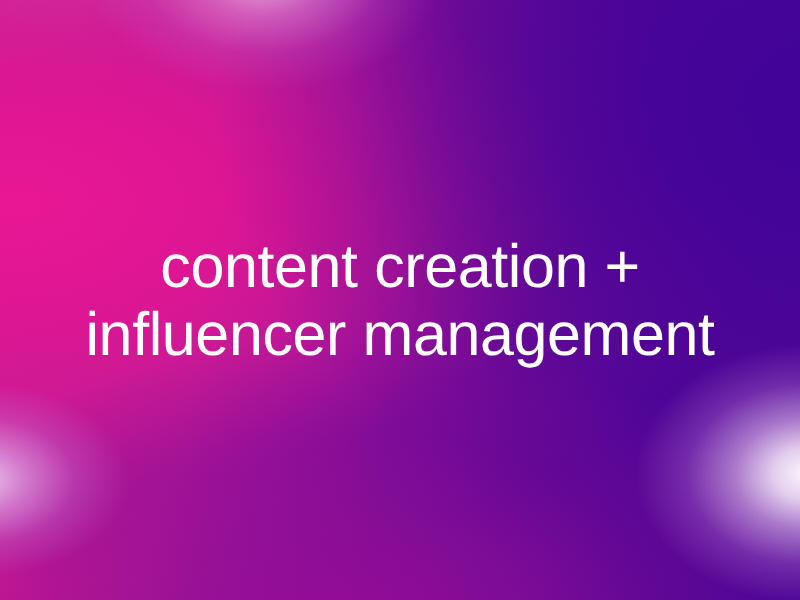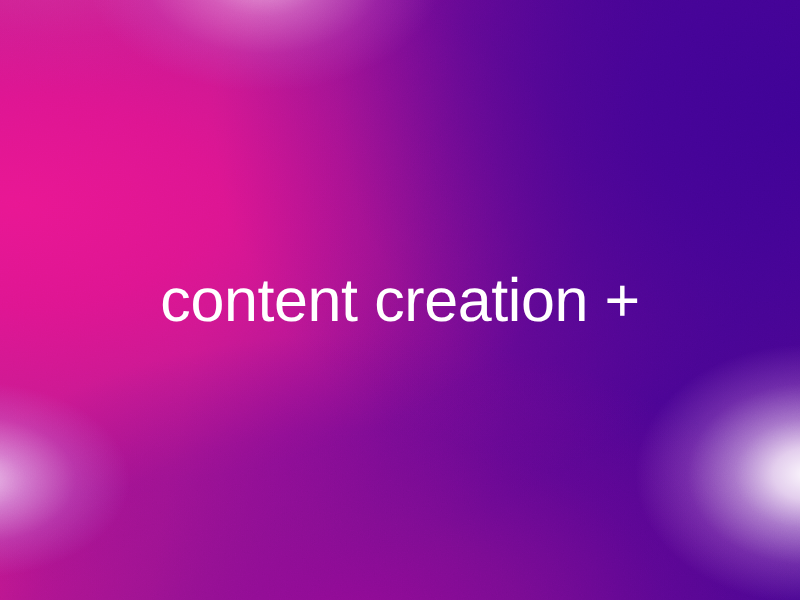--- a/index.html
+++ b/index.html
@@ -171,15 +171,16 @@
       <filter id="noiseFilter" x="0" y="0" width="100%" height="100%">
         <feTurbulence type="fractalNoise" baseFrequency="0.82" numOctaves="3" stitchTiles="stitch" seed="7"></feTurbulence>
         <feColorMatrix type="saturate" values="0"></feColorMatrix>
       </filter>
       <rect width="800" height="600" filter="url(#noiseFilter)"></rect>
     </svg>
   </div>
 
   <div id="headline">
     <span class="headline-line" id="headline-line-1">content creation +</span>
+    <span class="headline-line" id="headline-line-2">influencer management</span>
   </div>
 
 </div>
 
 </body></html>

